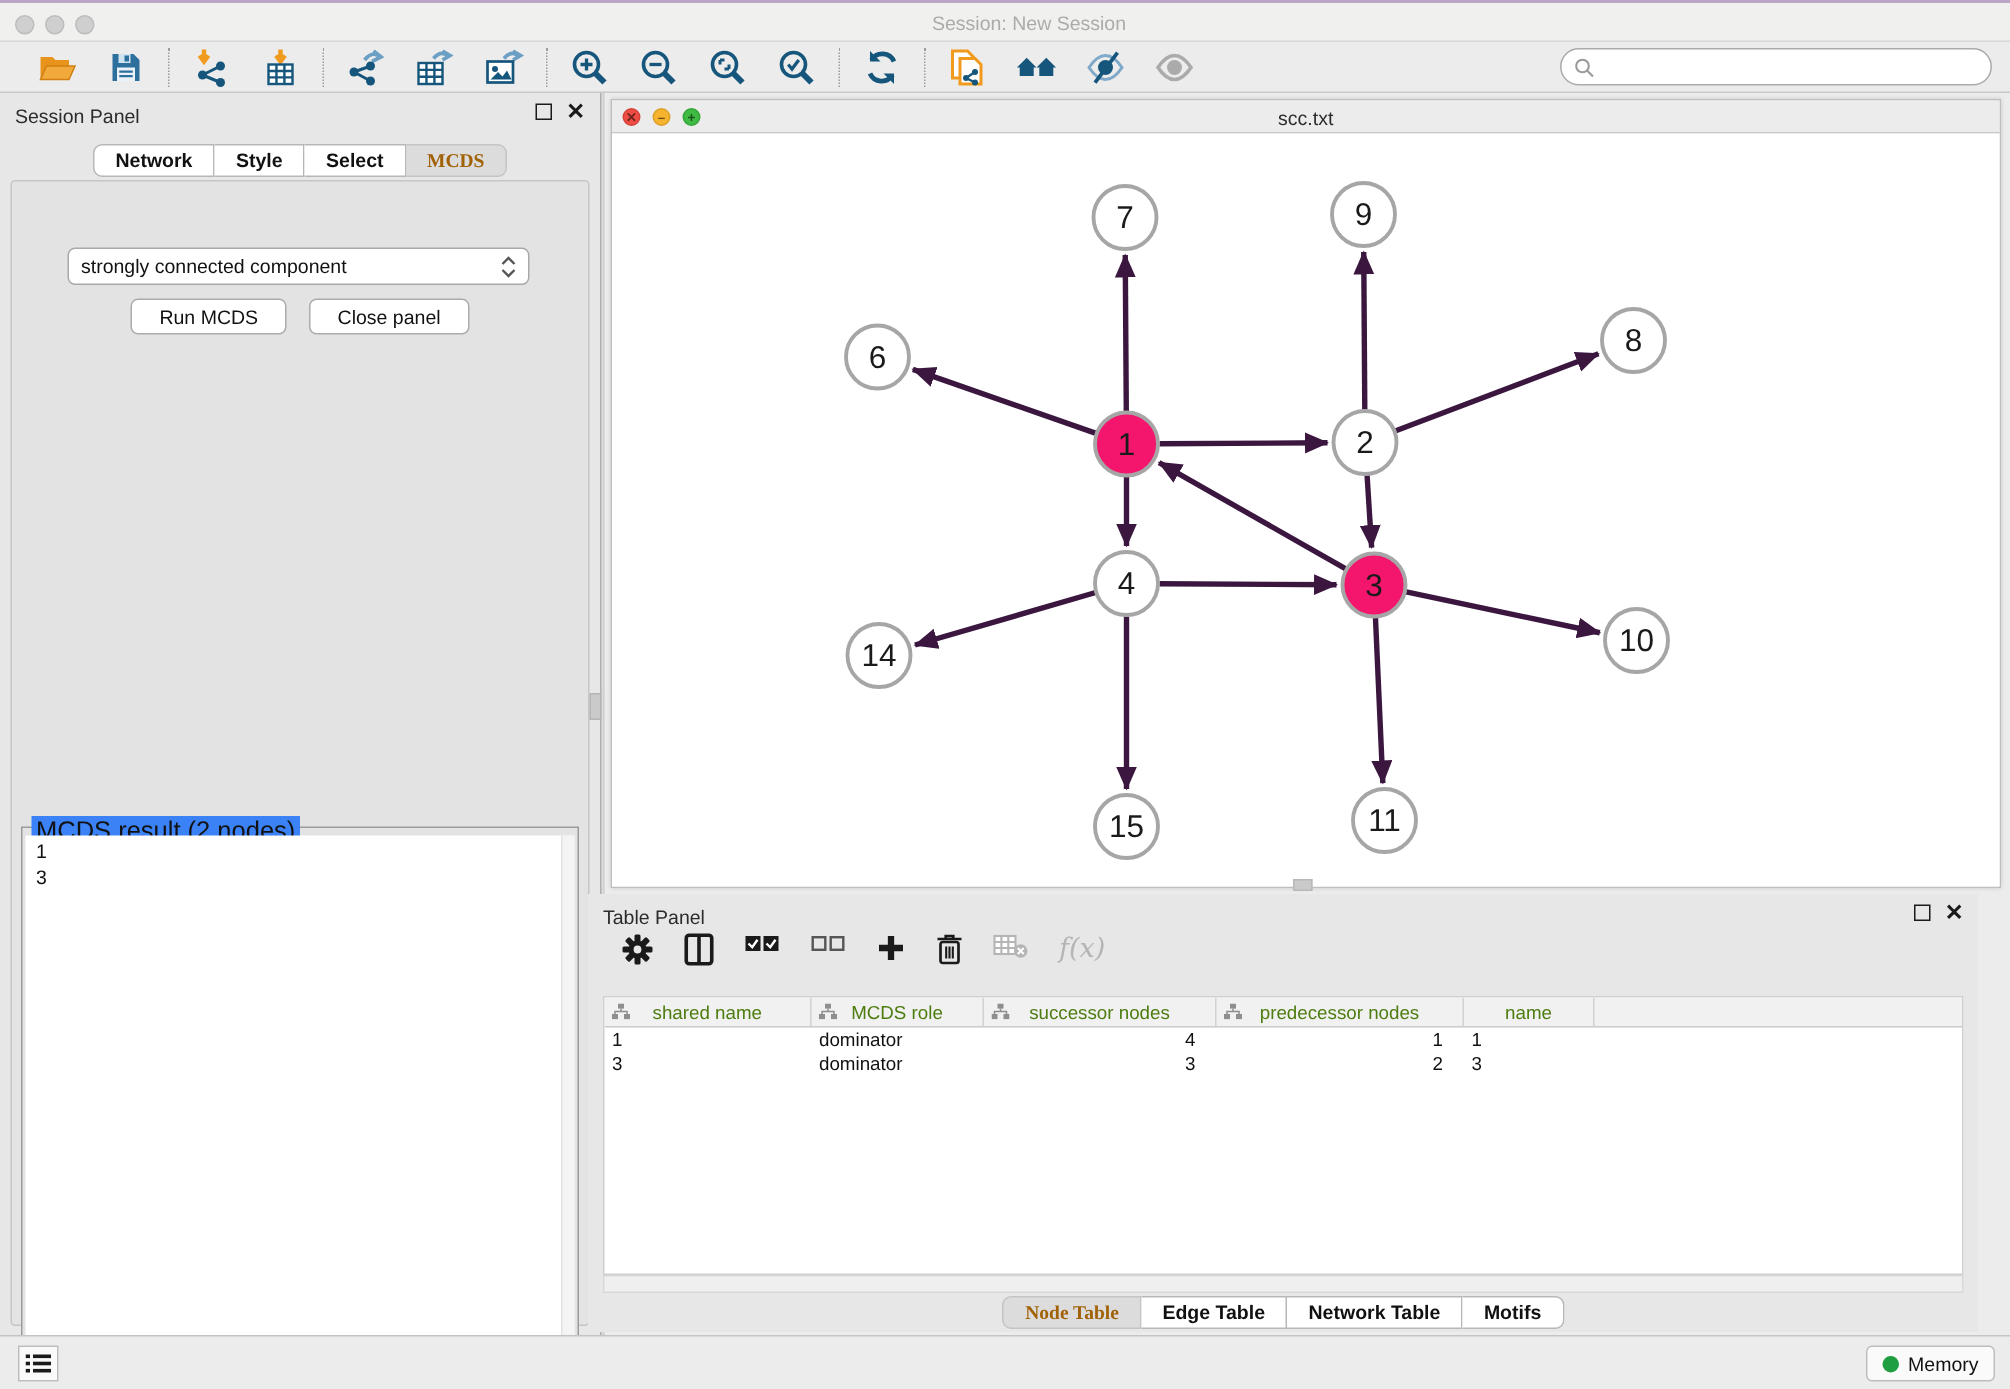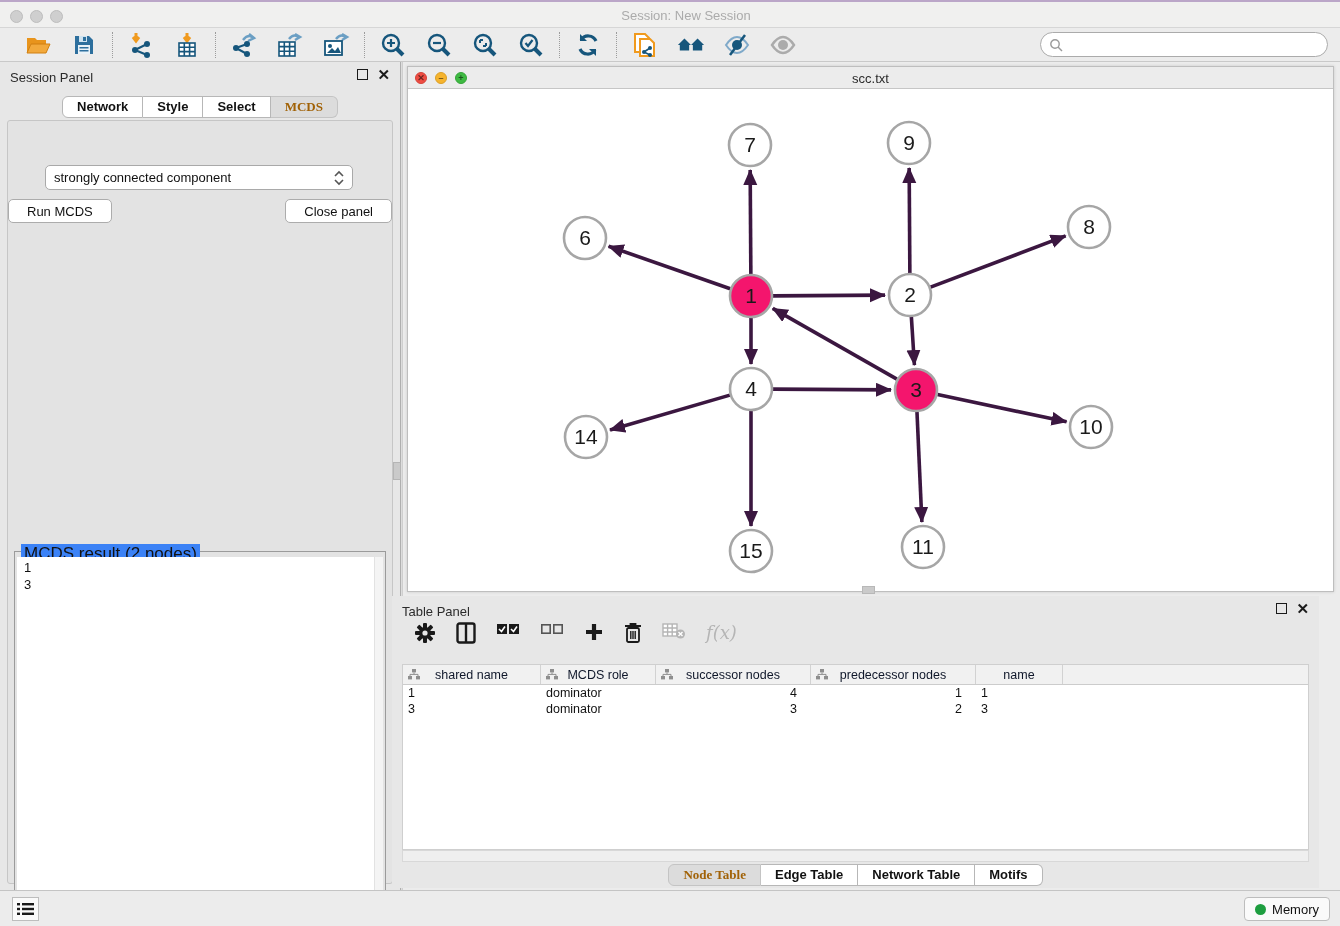--- a/index.html
+++ b/index.html
@@ -38,21 +38,21 @@
   .seg:first-child { border-left:1px solid #B7B7B7; border-radius:6px 0 0 6px; }
   .seg:last-child { border-radius:0 6px 6px 0; }
   .seg.selected { background:#DCDCDC; color:#a16207; border-color:#C4C4C4;font-family:Liberation Serif, serif; }
 
   .cp-content { position:absolute; left:7px; top:58px; width:386px; height:764px;
     background:#E3E3E3; border:1px solid #C6C6C6; border-radius:3px; }
   .opt-label { position:absolute; top:21px; width:100%; text-align:center; font-size:13px; color:#111; }
   .dropdown { position:absolute; left:37px; top:44px; width:308px; height:25px; background:#FFF;
     border:1px solid #A9A9A9; border-radius:5px; display:flex; align-items:center; padding:0 8px; cursor:pointer;gap:28px; }
   .dropdown .dd-text { flex:1; font-size:13px; color:#111; }
-  .btn-row { position:absolute; top:78px; width:100%; display:flex; justify-content:space-between; gap:15px; }
+  .btn-row { position:absolute; top:78px; width:100%; display:flex; justify-content:center; gap:15px; }
   .push-btn { height:24px; padding:0 18px; background:#FFF; border:1px solid #ACACAC; border-radius:5px;
     font-size:13px; color:#111; cursor:pointer; display:flex; align-items:center; }
 
   .result-group { position:absolute; left:6px; top:430px; width:372px; height:378px;
     border:1px solid #9B9B9B; background:#E3E3E3; }
   .result-legend { position:absolute; left:6px; top:-8px; background:#3b82f6; padding:0 3px; font-size:17px; color:#111; }
   .result-area { position:absolute; left:2px; top:5px; right:2px; bottom:2px; background:#FFF; overflow:hidden; }
   .result-text { font-size:13px; color:#111; padding:2px 0 0 7px; white-space:pre; line-height:17px; }
   .result-scroll { position:absolute; right:0; top:0; width:9px; height:100%; background:#F4F4F4; border-left:1px solid #E2E2E2; }
 
@@ -77,21 +77,21 @@
 
   
   .table-panel { position:absolute; left:392px; top:596px; width:927px; height:292px; background:#E7E7E7; }
   .tp-toolbar { position:absolute; left:10px; top:26px; width:907px; height:38px;
     display:flex; align-items:flex-start; gap:20px; padding-left:12px; }
   .tp-btn { display:flex; align-items:center; justify-content:center; cursor:pointer; }
   .fx { font-family:"DejaVu Serif", serif; font-style:italic; font-size:18px; color:#B5B5B5; }
 
   .data-table { position:absolute; left:10px; top:68px; width:907px; height:186px; background:#FFF; border:1px solid #CFCFCF; overflow:hidden; }
   .tbl-header { display:flex; height:20px; background:#F1F1F1; border-bottom:1px solid #CCC; }
-  .th { position:relative; height:100%; border-right:1px solid #D2D2D2; font-size:12.5px; color:#0f172a;
+  .th { position:relative; height:100%; border-right:1px solid #D2D2D2; font-size:12.5px; color:#4d7c0f;
     display:flex; align-items:center; justify-content:center; }
   .th .tree-ic { position:absolute; left:5px; top:4px; }
   .tbl-row { display:flex; height:16px; font-size:12.5px; color:#111; }
   .td { height:100%; padding-top:1px; }
   .td.left { text-align:left; padding-left:5px; }
   .td.right { text-align:right; padding-right:14px; }
 
   .tbl-scrollstrip { position:absolute; left:10px; top:254px; width:907px; height:12px; background:#EFEFEF; border:1px solid #D8D8D8; }
 
   .tp-tabs { position:absolute; left:0; top:268px; width:100%; display:flex; justify-content:center; }

